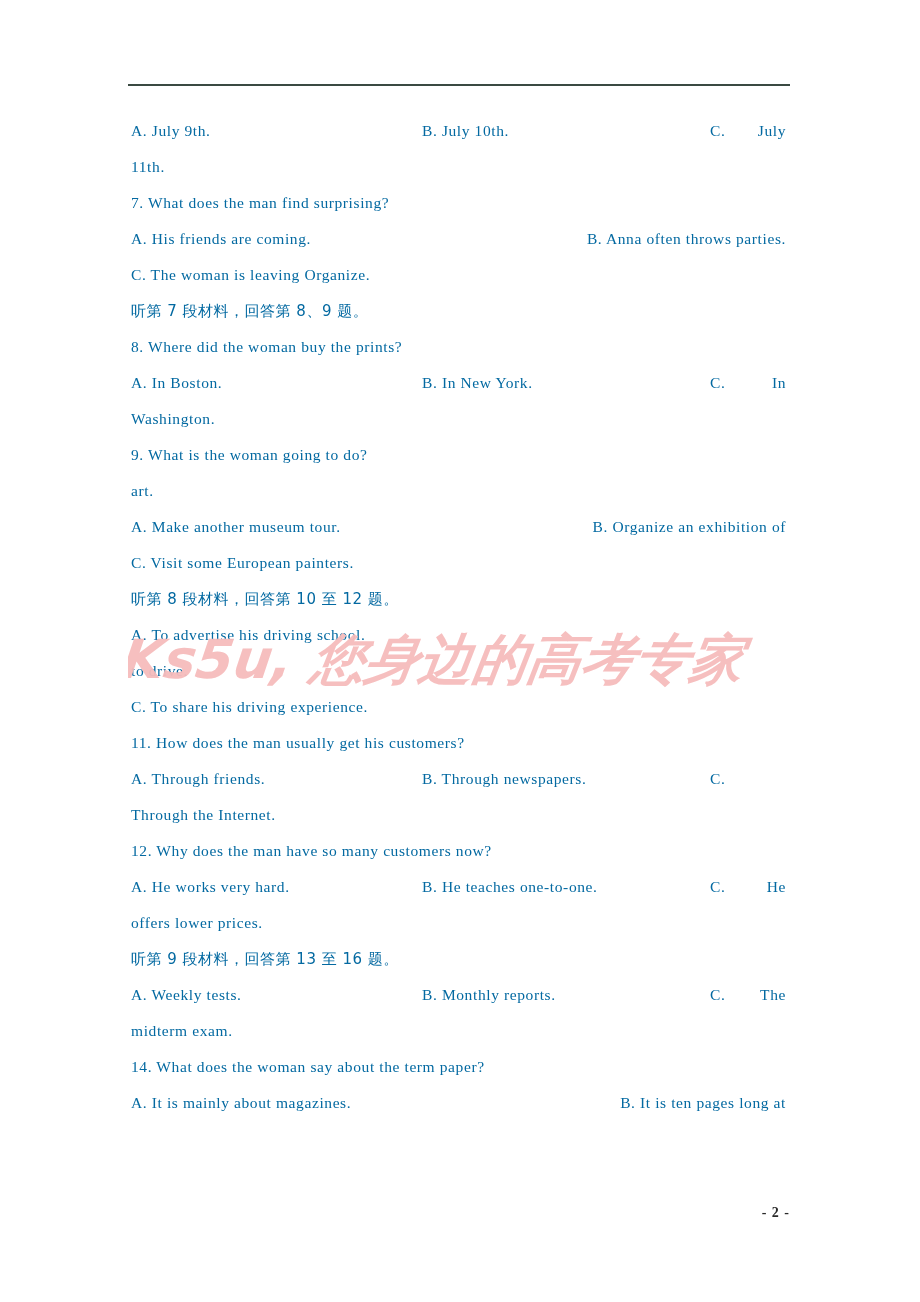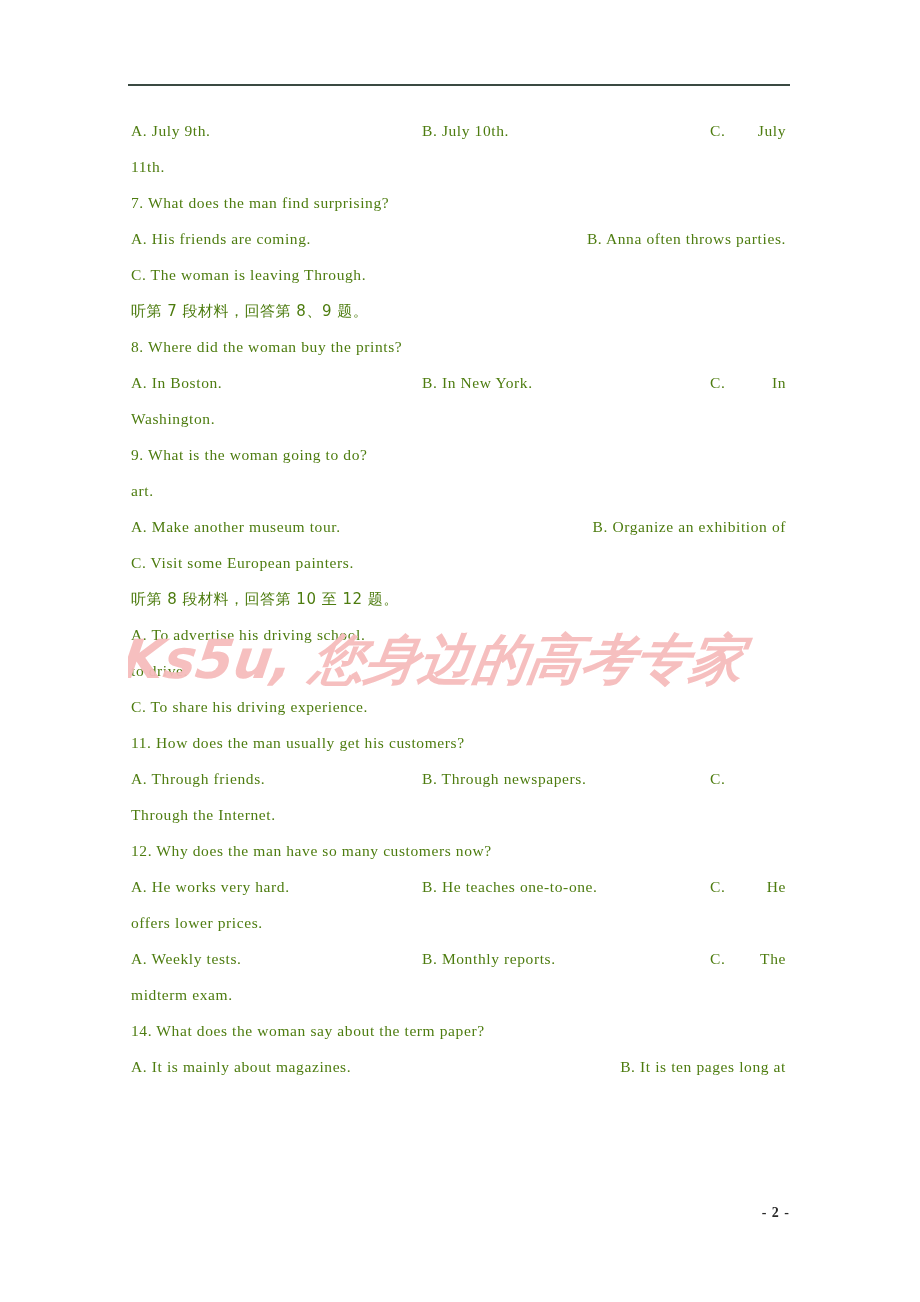--- a/index.html
+++ b/index.html
@@ -43,21 +43,21 @@
     width: 659px;
   }
 
   .line {
     height: 36px;
     line-height: 36px;
     font-size: 15.5px;
     letter-spacing: 0.6px;
     white-space: nowrap;
     position: relative;
-    color: #4d7c0f;
+    color: #0369a1;
   }
 
   
   .col-b-fixed { position: absolute; left: 291px; top: 0; text-align: right; }
   .col-c-fixed { position: absolute; left: 579px; top: 0; }
   .col-c-right { position: absolute; right: 4px; top: 0; }
 
   .zh {
     font-family: "DejaVu Sans", "Liberation Sans", sans-serif;
     font-size: 15px;
@@ -108,21 +108,21 @@
 
     <div class="line">11th.</div>
 
     <div class="line">7. What does the man find surprising?</div>
 
     <div class="line">
       <span>A. His friends are coming.</span>
       <span class="col-c-right">B. Anna often throws parties.</span>
     </div>
 
-    <div class="line">C. The woman is leaving Through.</div>
+    <div class="line">C. The woman is leaving Organize.</div>
 
     <div class="line zh">听第 7 段材料，回答第 8、9 题。</div>
 
     <div class="line">8. Where did the woman buy the prints?</div>
 
     <div class="line">
       <span>A. In Boston.</span>
       <span class="col-b-fixed">B. In New York.</span>
       <span class="col-c-fixed">C.</span>
       <span class="col-c-right">In</span>
@@ -166,20 +166,21 @@
 
     <div class="line">
       <span>A. He works very hard.</span>
       <span class="col-b-fixed">B. He teaches one-to-one.</span>
       <span class="col-c-fixed">C.</span>
       <span class="col-c-right">He</span>
     </div>
 
     <div class="line">offers lower prices.</div>
 
+    <div class="line zh">听第 9 段材料，回答第 13 至 16 题。</div>
 
 
     <div class="line">
       <span>A. Weekly tests.</span>
       <span class="col-b-fixed">B. Monthly reports.</span>
       <span class="col-c-fixed">C.</span>
       <span class="col-c-right">The</span>
     </div>
 
     <div class="line">midterm exam.</div>

